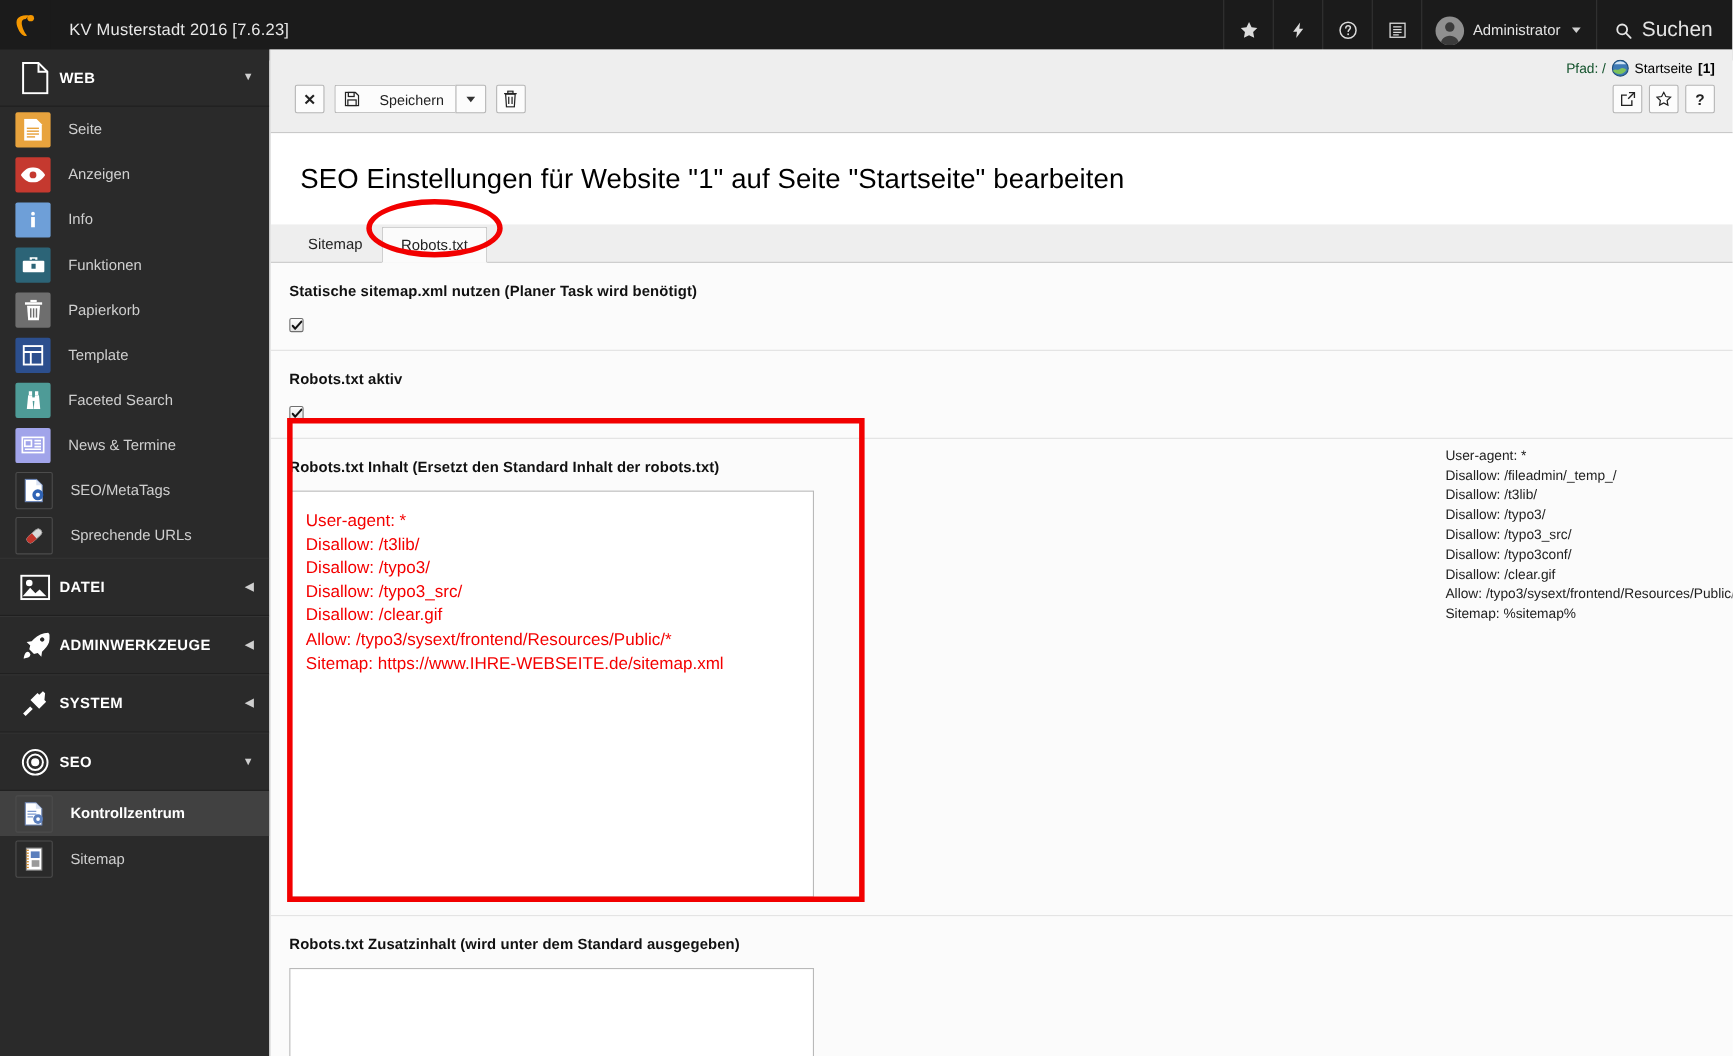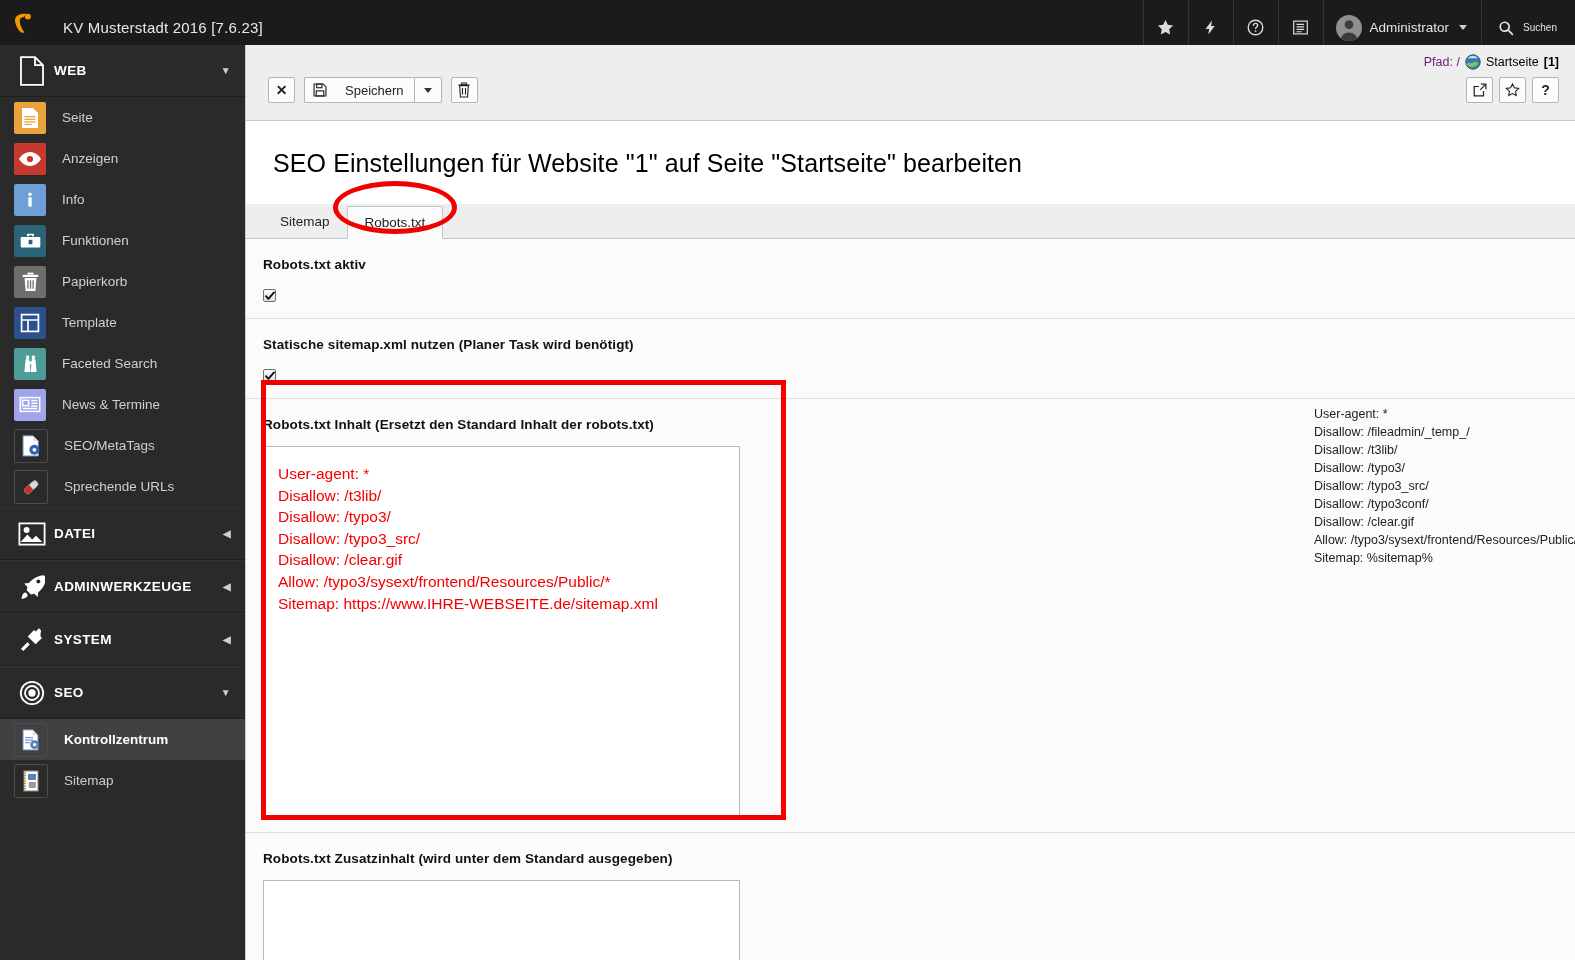--- a/index.html
+++ b/index.html
@@ -38,21 +38,21 @@
     border-left:1px solid #333;border-right:1px solid #333;color:#e4e4e4;font-size:13.5px;
   }
   .avatar{
     width:26px;height:26px;border-radius:50%;background:#8f8f8f;
     display:flex;align-items:flex-end;justify-content:center;overflow:hidden;flex:0 0 26px;
   }
   .caret-d{
     width:0;height:0;border-left:4.5px solid transparent;border-right:4.5px solid transparent;
     border-top:5px solid #cfcfcf;margin-left:2px;
   }
-  .tb-search{display:flex;align-items:center;gap:9px;padding:0 18px 0 16px;color:#e4e4e4;font-size:10px;}
+  .tb-search{display:flex;align-items:center;gap:9px;padding:0 18px 0 16px;color:#e4e4e4;font-size:19px;}
 
   
   .sidebar{
     position:absolute;left:0;top:45px;width:245px;height:915px;
     background:#2a2a2a;overflow:hidden;
   }
   .nav-section{
     display:flex;align-items:center;height:51px;padding:0 14px 0 0;
     border-bottom:1px solid #1f1f1f;border-top:1px solid #333;
     color:#fff;font-weight:bold;font-size:13.5px;letter-spacing:.4px;
@@ -79,21 +79,21 @@
     position:absolute;left:245px;top:45px;width:1330px;height:915px;
     background:#fff;border-left:1px solid #c9c9c9;overflow:hidden;
   }
   .docheader{
     position:relative;background:#eeeeee;border-bottom:1px solid #c9c9c9;height:75px;
   }
   .path-line{
     position:absolute;right:17px;top:9px;font-size:12.5px;color:#222;white-space:nowrap;
     display:flex;align-items:center;gap:5px;
   }
-  .path-label{color:#701a75;}
+  .path-label{color:#14532d;}
   .path-page{font-weight:normal;color:#000;}
   .path-id{font-weight:bold;color:#000;}
   .btn-row-left{position:absolute;left:22px;top:32px;display:flex;align-items:center;gap:9px;}
   .btn-row-right{position:absolute;right:17px;top:32px;display:flex;align-items:center;gap:6px;}
   .btn{
     background:#fcfcfc;border:1px solid #b5b5b5;border-radius:2px;height:26px;
     display:flex;align-items:center;justify-content:center;color:#222;font-size:13px;
     padding:0 8px;box-sizing:border-box;
   }
   .btn.sq{width:27px;padding:0;}
@@ -502,30 +502,30 @@
           <span>Sitemap</span>
         </div>
         <div class="tab active">
           <span>Robots.txt</span>
         </div>
       </div>
 
       <div class="tabpane">
 
         <div class="field-block">
-          <div class="field-label">Robots.txt aktiv</div>
+          <div class="field-label">Statische sitemap.xml nutzen (Planer Task wird benötigt)</div>
           <div class="cb">
             <svg width="10" height="10" viewBox="0 0 10 10">
               <path d="M1 5.2l2.4 2.6L9 1.4" fill="none" stroke="#111" stroke-width="1.9" stroke-linecap="round" stroke-linejoin="round"></path>
             </svg>
           </div>
         </div>
 
         <div class="field-block">
-          <div class="field-label">Statische sitemap.xml nutzen (Planer Task wird benötigt)</div>
+          <div class="field-label">Robots.txt aktiv</div>
           <div class="cb">
             <svg width="10" height="10" viewBox="0 0 10 10">
               <path d="M1 5.2l2.4 2.6L9 1.4" fill="none" stroke="#111" stroke-width="1.9" stroke-linecap="round" stroke-linejoin="round"></path>
             </svg>
           </div>
         </div>
 
         <div class="field-block">
           <div class="field-label">Robots.txt Inhalt (Ersetzt den Standard Inhalt der robots.txt)</div>
           <div class="ta">

